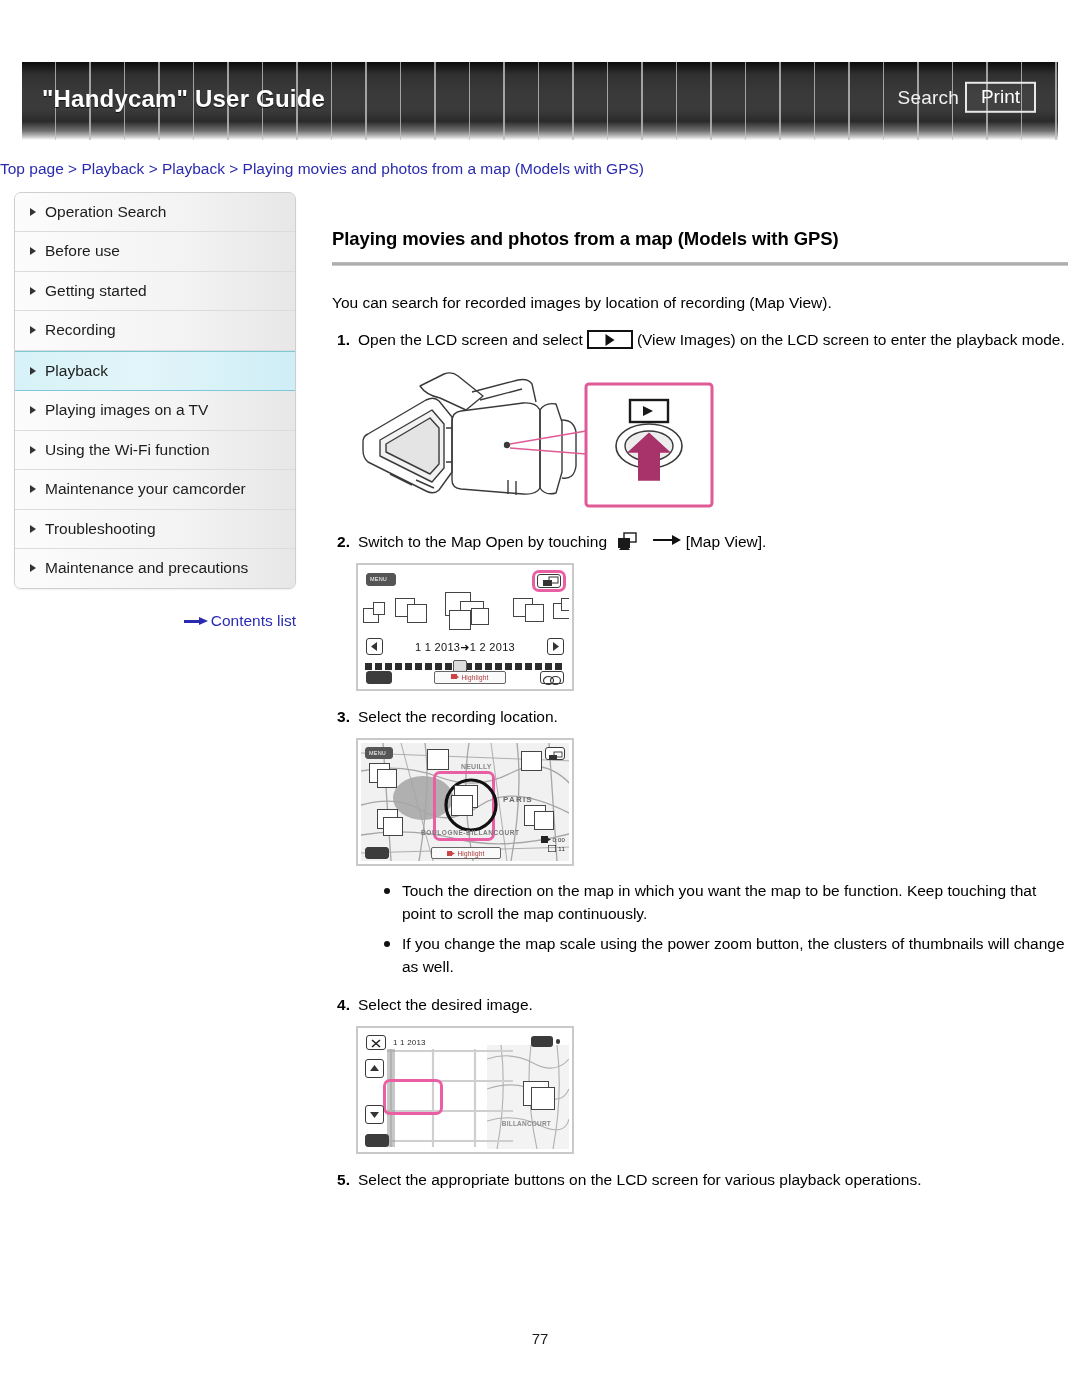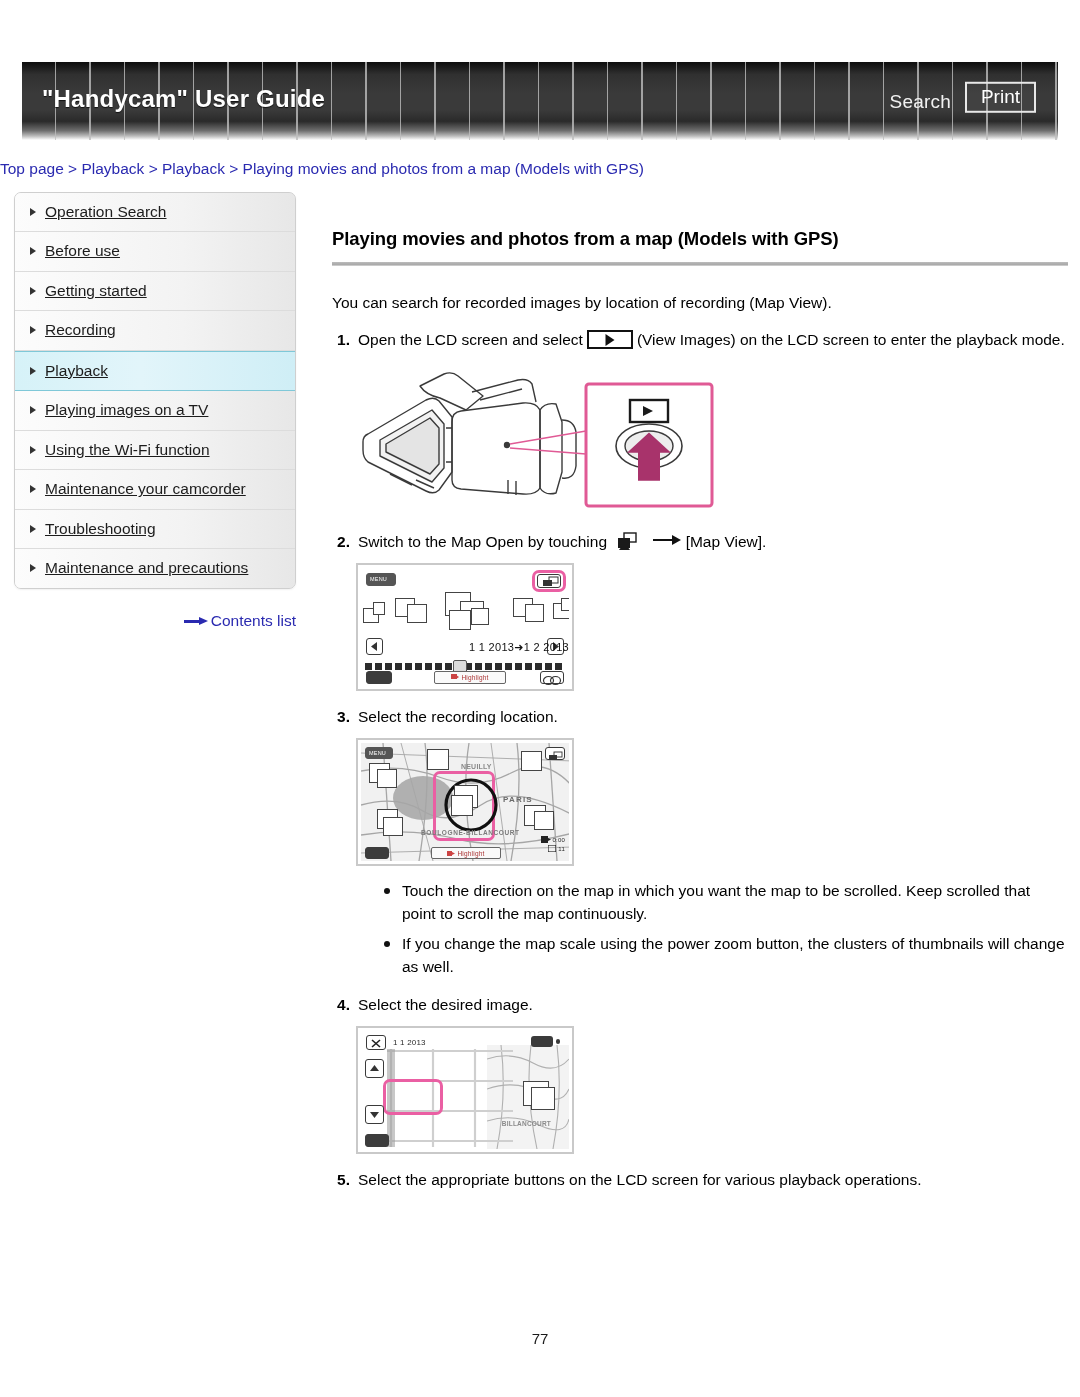--- a/index.html
+++ b/index.html
@@ -44,21 +44,21 @@
     font-size: 24px;
     font-weight: bold;
     letter-spacing: 0.2px;
     white-space: nowrap;
     text-shadow: 0 1px 1px rgba(0,0,0,.7);
   }
   .header-actions {
     position: absolute;
     right: 22px; top: 50%;
     transform: translateY(-62%);
-    display: flex; align-items: flex-end; gap: 14px;
+    display: flex; align-items: center; gap: 6px;
   }
   .hdr-search {
     color: #f2f2f2;
     font-size: 19px;
     letter-spacing: .2px;
   }
   .hdr-print {
     color: #ffffff;
     font-size: 19px;
     border: 2px solid #e8e8e8;
@@ -89,21 +89,20 @@
     box-shadow: 0 1px 2px rgba(0,0,0,0.06);
   }
   .nav-item {
     position: relative;
     padding: 9px 10px 9px 30px;
     font-size: 15.5px;
     color: #1c1c1c;
     border-bottom: 1px solid #dcdcdc;
     line-height: 1.32;
     background: linear-gradient(to right, #fcfcfc 0%, #f3f3f3 60%, #e7e7e7 100%);
-    text-decoration: underline;
   }
   .nav-item:last-child { border-bottom: none; }
   .nav-item::before {
     content: "";
     position: absolute;
     left: 15px; top: 15px;
     border-left: 6px solid #333;
     border-top: 4px solid transparent;
     border-bottom: 4px solid transparent;
   }
@@ -458,21 +457,21 @@
         <div class="g-box" style="left:5px;top:70px;width:17px;height:17px;">
           <svg width="15" height="15" viewBox="0 0 15 15">
               <polygon points="10,3 10,12 4,7.5" fill="#333"></polygon>
             </svg>
         </div>
         <div class="g-box" style="right:5px;top:70px;width:17px;height:17px;">
           <svg width="15" height="15" viewBox="0 0 15 15">
               <polygon points="5,3 5,12 11,7.5" fill="#333"></polygon>
             </svg>
         </div>
-        <div style="position:absolute;left:0;right:0;top:73px;text-align:right;font-size:11px;color:#111;letter-spacing:.3px;">1 1 2013➜1 2 2013</div>
+        <div style="position:absolute;left:0;right:0;top:73px;text-align:center;font-size:11px;color:#111;letter-spacing:.3px;">1 1 2013➜1 2 2013</div>
 
         <div style="position:absolute;left:4px;right:4px;top:95px;height:7px;background:repeating-linear-gradient(to right,#2c2c2c 0 7px,#fff 7px 10px);"></div>
         <div style="position:absolute;left:92px;top:92px;width:14px;height:13px;border:1px solid #555;border-radius:2px;background:#ddd;"></div>
         <div class="tiny-label" style="left:5px;top:103px;">2012</div>
         <div class="tiny-label" style="left:114px;top:103px;">2013</div>
 
         <div class="g-box" style="left:5px;bottom:2px;width:26px;height:13px;background:#3c3c3c;border-color:#3c3c3c;"></div>
         <div style="position:absolute;left:73px;bottom:2px;width:72px;height:13px;border:1px solid #666;border-radius:2px;background:#fafafa;display:flex;align-items:center;justify-content:center;gap:2px;">
           <svg width="8" height="8" viewBox="0 0 8 8">
               <rect x="0" y="1" width="6" height="5" fill="#c44"></rect>
@@ -568,21 +567,21 @@
               <rect x="0" y="1" width="5" height="5" fill="#c44"></rect>
               <polygon points="5,2 8,3.5 5,5" fill="#c44"></polygon>
             </svg>
           <span class="tiny-label" style="position:static;font-size:6.5px;color:#a33;">Highlight</span>
         </div>
       </div>
     </div>
   </div>
 
   <div class="bullets">
-    <div class="bullet">Touch the direction on the map in which you want the map to be scrolled. Keep scrolled that point to scroll the map continuously.</div>
+    <div class="bullet">Touch the direction on the map in which you want the map to be function. Keep touching that point to scroll the map continuously.</div>
     <div class="bullet">If you change the map scale using the power zoom button, the clusters of thumbnails will change as well.</div>
   </div>
 
   <div class="step">
     <div class="step-num">4.</div>
     <div class="step-txt">Select the desired image.</div>
   </div>
 
   <div class="fig fig-lcd">
     <div class="lcd-frame">

